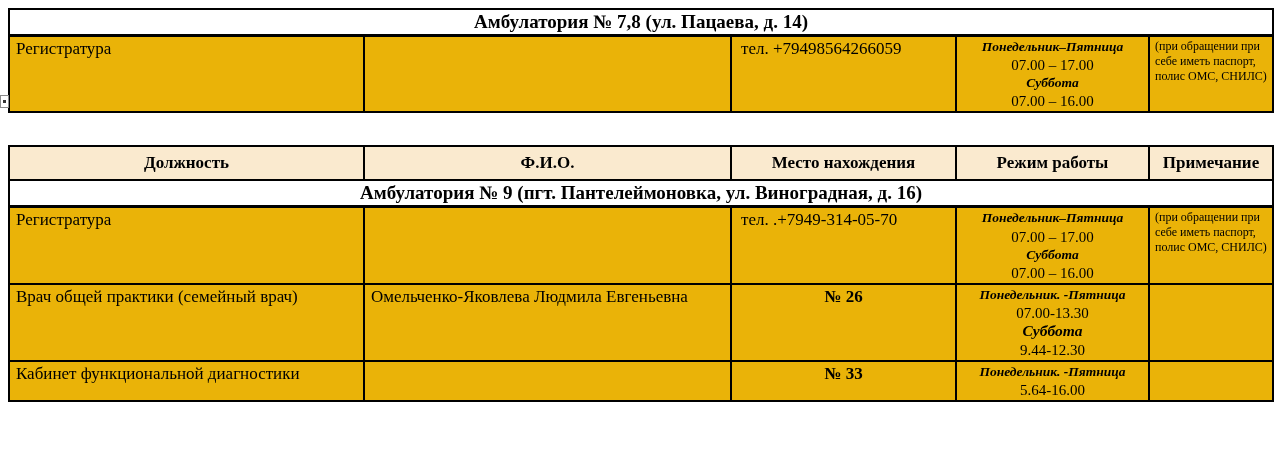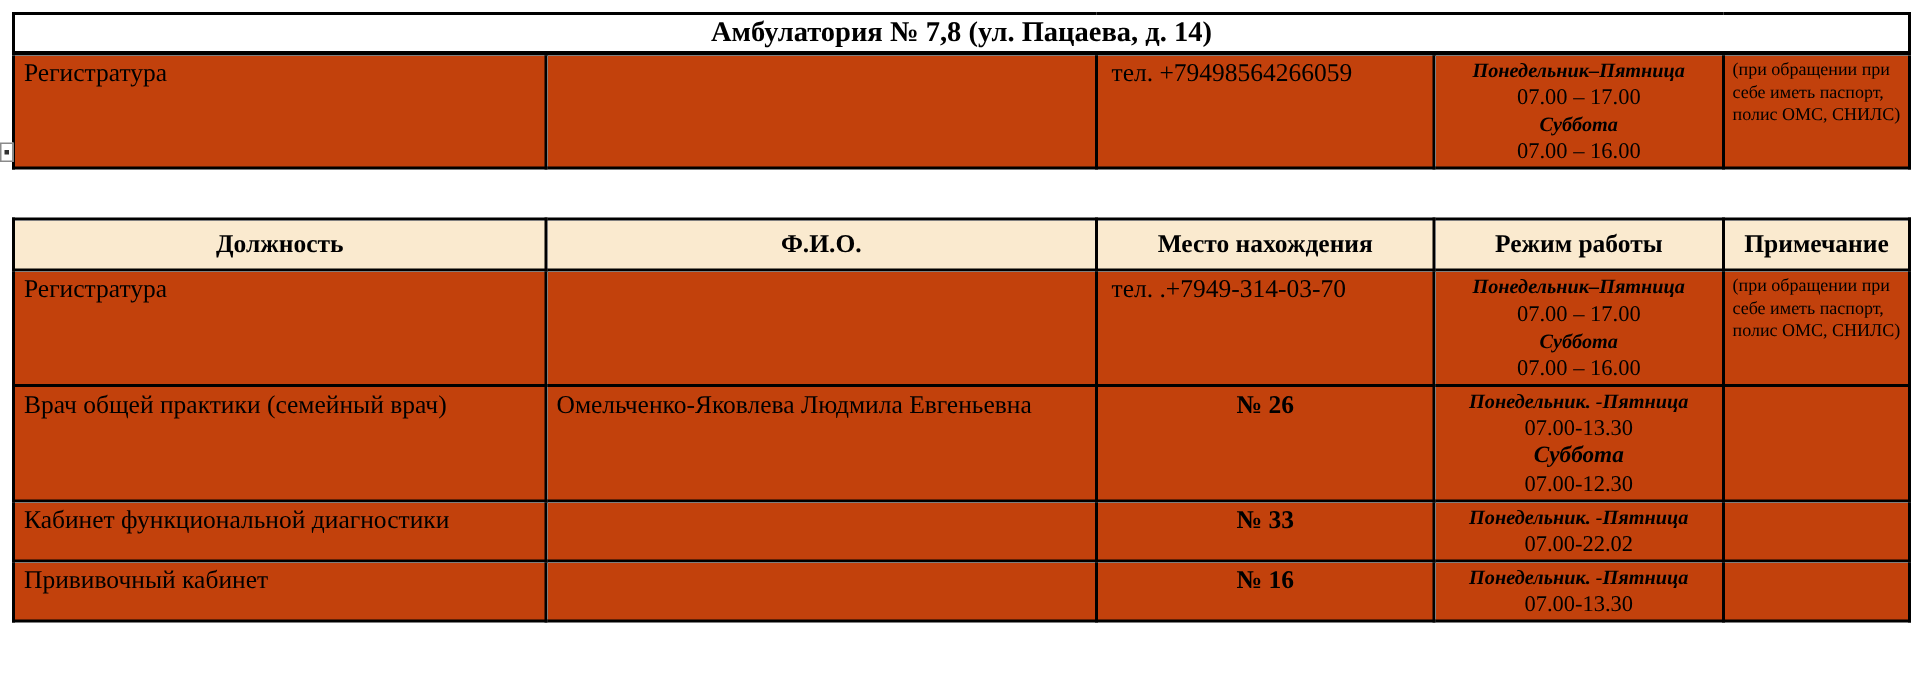--- a/index.html
+++ b/index.html
@@ -18,21 +18,21 @@
   .title-cell{
     background:#fff;text-align:center;font-weight:bold;font-size:19px;
     padding:1px 4px;border-bottom-width:3px;vertical-align:middle;
   }
   
   .hdr-cell{
     background:#FAEACF;text-align:center;font-weight:bold;font-size:17px;
     vertical-align:middle;padding:2px 4px;margin-left:11px;
   }
   
-  .cell{background:#c2410c;font-size:17px;}
+  .cell{background:#eab308;font-size:17px;}
   .loc-left{padding-left:9px;font-family:Liberation Serif, serif;}
   .loc-center{text-align:center;font-weight:bold;}
   .sched{text-align:center;padding:1px 2px;}
   .day{font-weight:bold;font-size:13.5px;line-height:1.35;font-style:italic;}
   .day-lg{font-size:15.5px;line-height:1.2;}
   .time{font-size:15px;line-height:1.2;font-family:Liberation Serif, serif;}
   .note{font-size:12px;line-height:1.24;padding:2px 5px;}
   .gap{height:32px;position:relative;}
   
   .anchor-handle{
@@ -88,64 +88,57 @@
         <col style="width:124px">
     </colgroup>
     <tbody>
       <tr style="height:34px">
         <td class="hdr-cell">Должность</td>
         <td class="hdr-cell">Ф.И.О.</td>
         <td class="hdr-cell">Место нахождения</td>
         <td class="hdr-cell">Режим работы</td>
         <td class="hdr-cell">Примечание</td>
       </tr>
+      <tr style="height:24px">
+        <td class="title-cell" colspan="5">Амбулатория № 9 (пгт. Пантелеймоновка, ул. Виноградная, д. 16)</td>
+      </tr>
 
       <tr style="height:71px">
         <td class="cell">Регистратура</td>
         <td class="cell"></td>
-        <td class="cell loc-left">тел. .+7949-314-03-70</td>
+        <td class="cell loc-left">тел. .+7949-314-05-70</td>
         <td class="cell sched">
           <div class="day">Понедельник–Пятница</div>
           <div class="time">07.00 – 17.00</div>
           <div class="day">Суббота</div>
           <div class="time">07.00 – 16.00</div>
         </td>
         <td class="cell note">(при обращении при себе иметь паспорт, полис ОМС, СНИЛС)</td>
       </tr>
 
       <tr style="height:56px">
         <td class="cell">Врач общей практики (семейный врач)</td>
         <td class="cell">Омельченко-Яковлева Людмила Евгеньевна</td>
         <td class="cell loc-center">№ 26</td>
         <td class="cell sched">
           <div class="day">Понедельник. -Пятница</div>
           <div class="time">07.00-13.30</div>
           <div class="day day-lg">Суббота</div>
-          <div class="time">07.00-12.30</div>
+          <div class="time">9.44-12.30</div>
         </td>
         <td class="cell note"></td>
       </tr>
 
       <tr style="height:36px">
         <td class="cell">Кабинет функциональной диагностики</td>
         <td class="cell"></td>
         <td class="cell loc-center">№ 33</td>
         <td class="cell sched">
           <div class="day">Понедельник. -Пятница</div>
-          <div class="time">07.00-22.02</div>
+          <div class="time">5.64-16.00</div>
         </td>
         <td class="cell note"></td>
       </tr>
 
-      <tr style="height:33px">
-        <td class="cell">Прививочный кабинет</td>
-        <td class="cell"></td>
-        <td class="cell loc-center">№ 16</td>
-        <td class="cell sched">
-          <div class="day">Понедельник. -Пятница</div>
-          <div class="time">07.00-13.30</div>
-        </td>
-        <td class="cell note"></td>
-      </tr>
     </tbody>
   </table>
 
 </div>
 
 </body></html>

